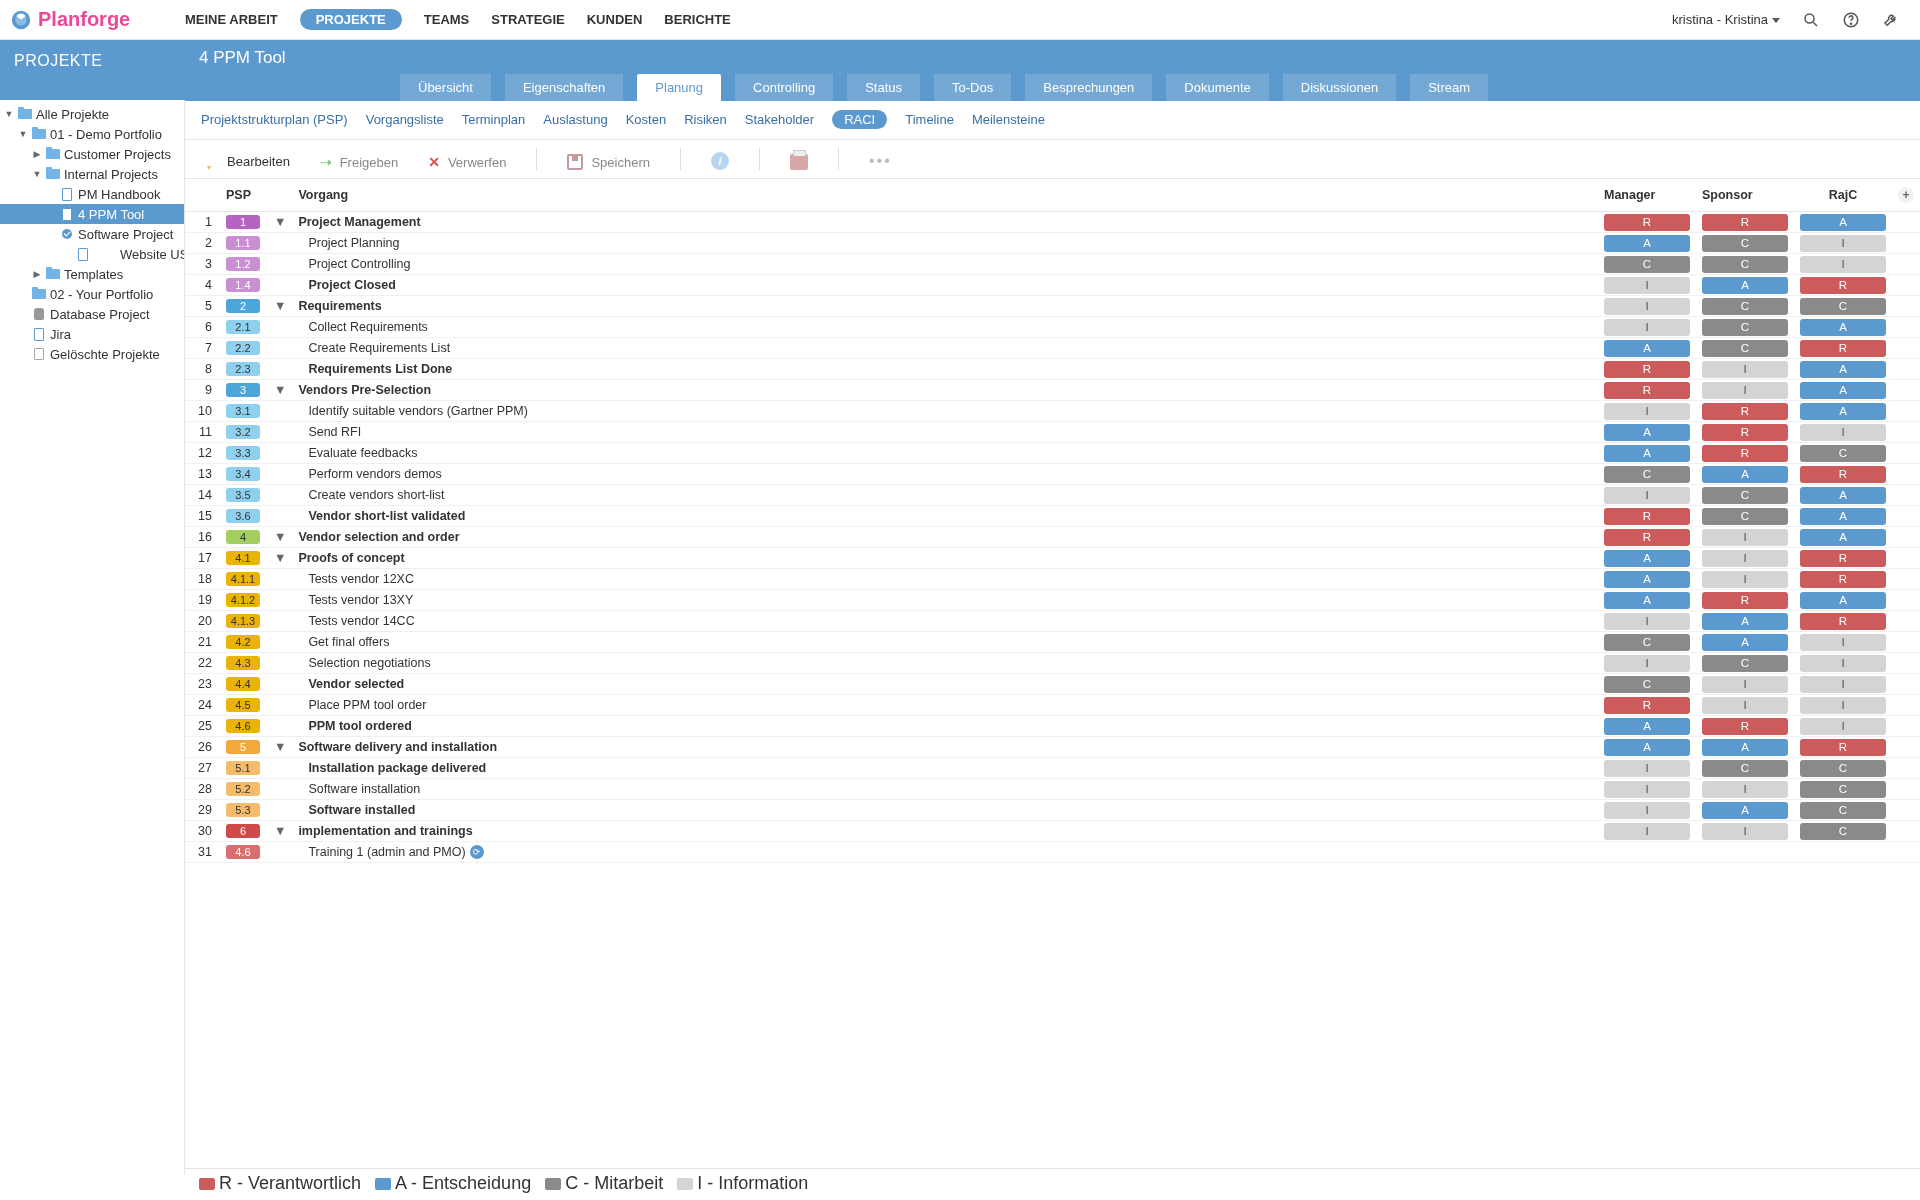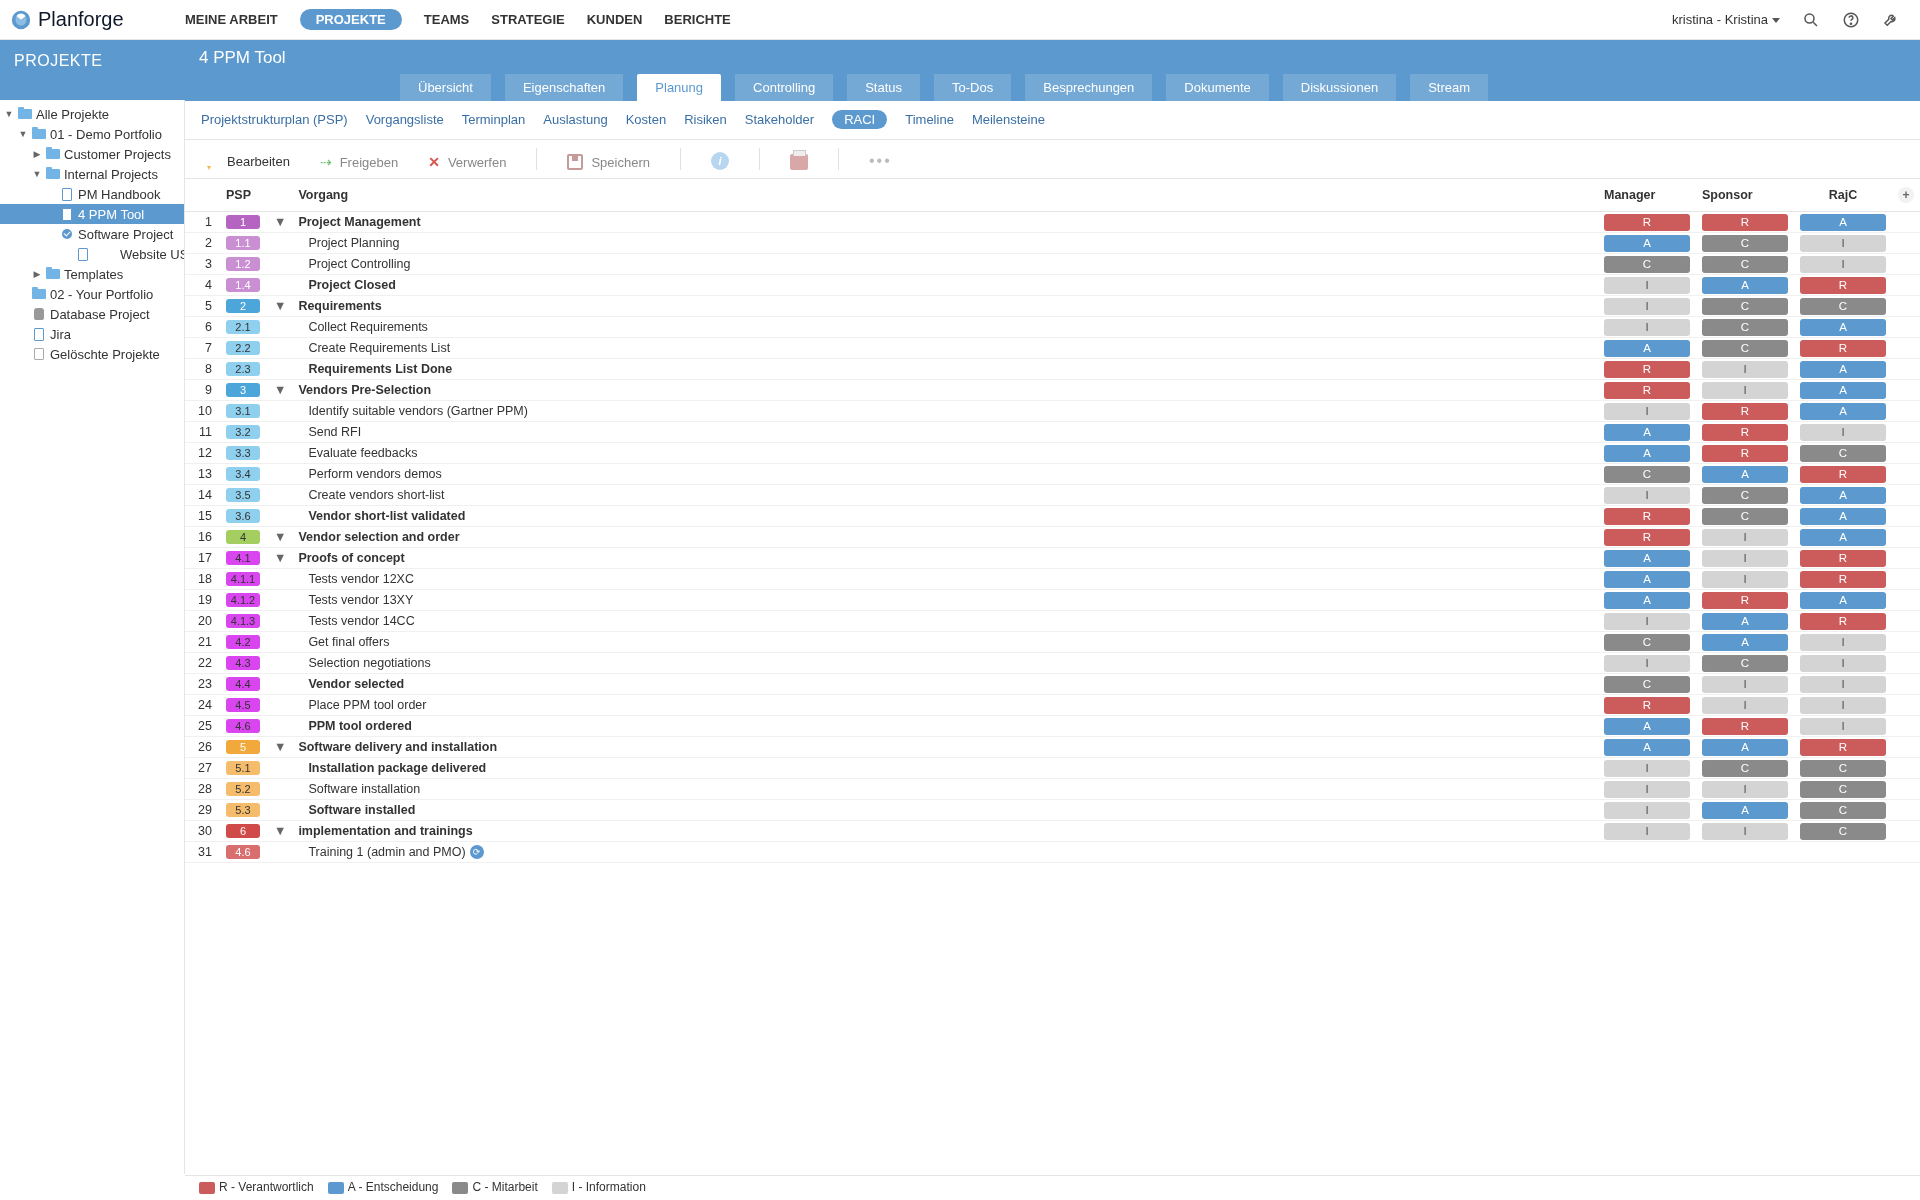--- a/index.html
+++ b/index.html
@@ -1,20 +1,20 @@
 <!DOCTYPE html>
 <html><head>
 <meta charset="utf-8">
 <style>
 * { margin: 0; padding: 0; box-sizing: border-box; }
 body { font-family: -apple-system, BlinkMacSystemFont, "Segoe UI", Helvetica, Arial, sans-serif; font-size: 13px; color: #333; background: #fff; overflow: hidden; }
 
 
 .top-header { display: flex; align-items: center; height: 40px; border-bottom: 1px solid #e5e5e5; padding: 0 20px 0 10px; }
-.logo { display: flex; align-items: center; font-size: 20px; font-weight: 400; color: #0f172a; width: 175px; }
+.logo { display: flex; align-items: center; font-size: 20px; font-weight: 700; color: #ec4899; width: 175px; }
 .logo-mark { width: 22px; height: 22px; margin-right: 6px; position: relative; }
 .logo-mark svg { width: 22px; height: 22px; }
 .main-nav { display: flex; gap: 22px; align-items: center; flex: 1; justify-content: flex-start; }
 .main-nav a { color: #333; font-weight: 700; font-size: 13px; text-decoration: none; padding: 2px 0; }
 .main-nav a.active { background: #5c99ce; color: #fff; padding: 3px 16px; border-radius: 11px; font-weight: 700; }
 .top-right { display: flex; align-items: center; gap: 22px; }
 .top-right .user { font-size: 13px; color: #333; }
 .top-right .icon { width: 18px; height: 18px; color: #555; cursor: pointer; }
 .caret-down { display: inline-block; margin-left: 4px; width: 0; height: 0; border-left: 4px solid transparent; border-right: 4px solid transparent; border-top: 5px solid #555; vertical-align: middle; }
 
@@ -89,30 +89,30 @@
 .rc-A { background: #5c99ce; }
 .rc-C { background: #8a8a8a; }
 .rc-I { background: #d4d4d4; color: #555; }
 
 
 .psp-purple { background: #b565c1; color: #fff; }
 .psp-purple-l { background: #c98fd2; color: #fff; }
 .psp-blue-d { background: #4da6d9; color:#fff; }
 .psp-blue-l { background: #8fd0ef; }
 .psp-green { background: #a4cf60; }
-.psp-green-l { background: #d946ef; }
+.psp-green-l { background: #eab308; }
 .psp-orange { background: #f2a93b; color:#fff;}
 .psp-orange-l { background: #f5bd6b; }
 .psp-red { background: #d04a4a; color:#fff;}
 .psp-red-l { background: #d96e6e; color:#fff;}
 
 .add-plus { width:16px; height:16px; border-radius:50%; background:#f2f2f2; color:#666; display:inline-flex; align-items:center; justify-content:center; font-size:12px; cursor:pointer;}
 
 
-.legend { position: fixed; bottom: 0; left: 185px; right: 0; display: flex; gap: 14px; padding: 4px 14px 6px 14px; background: #fff; border-top: 1px solid #e5e5e5; font-size: 12px; align-items: center; }
+.legend { position: fixed; bottom: 0; left: 185px; right: 0; display: flex; gap: 14px; padding: 4px 14px 6px 14px; background: #fff; border-top: 1px solid #e5e5e5; font-size: 18px; align-items: center; }
 .legend-sw { display: inline-block; width: 16px; height: 12px; border-radius: 2px; margin-right: 4px; vertical-align: middle; }
 
 .th-flex { display:flex; align-items:center; justify-content:space-between;}
 </style>
 </head>
 <body>
 
 <div class="top-header">
   <div class="logo">
     <span class="logo-mark">

